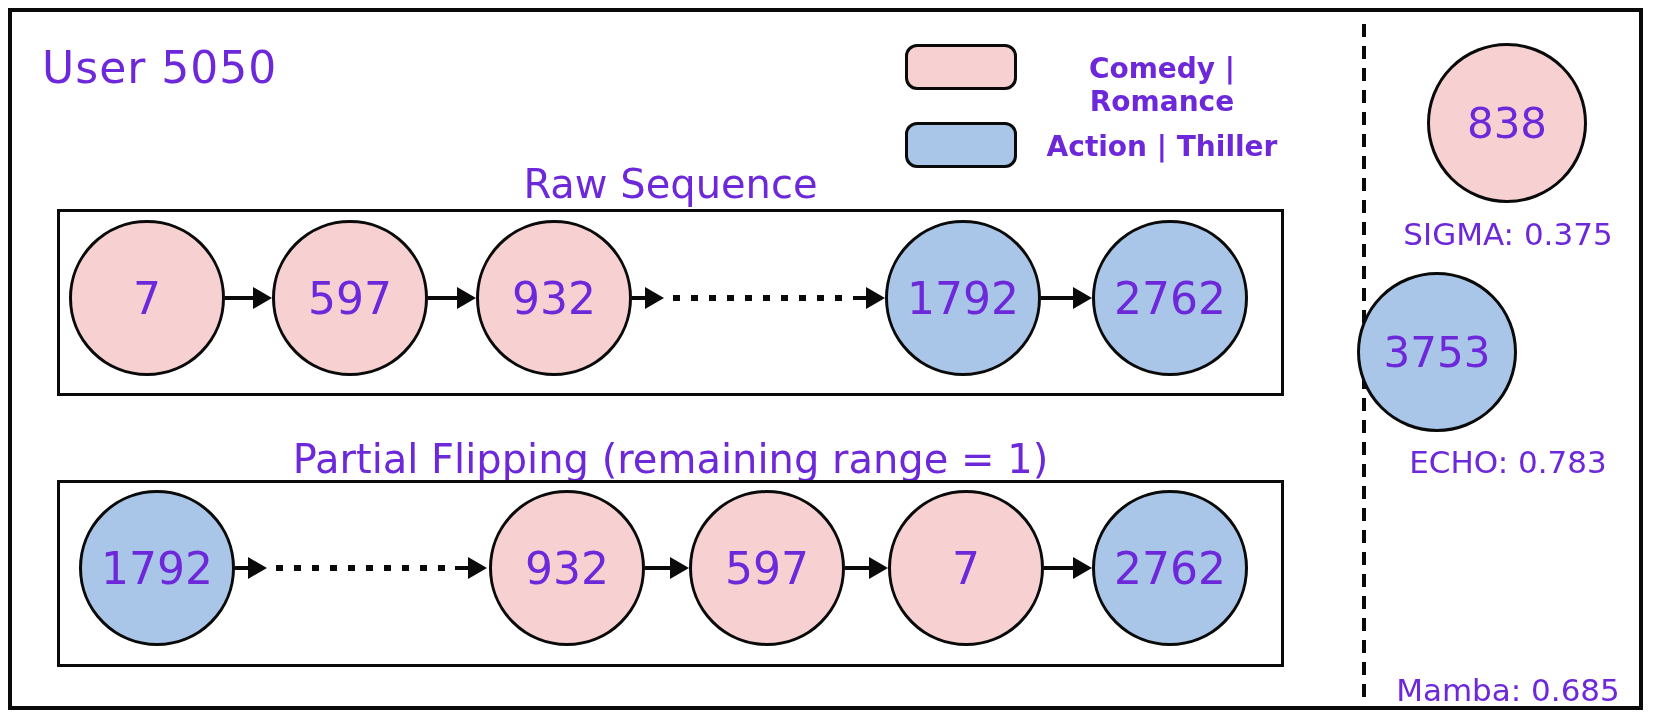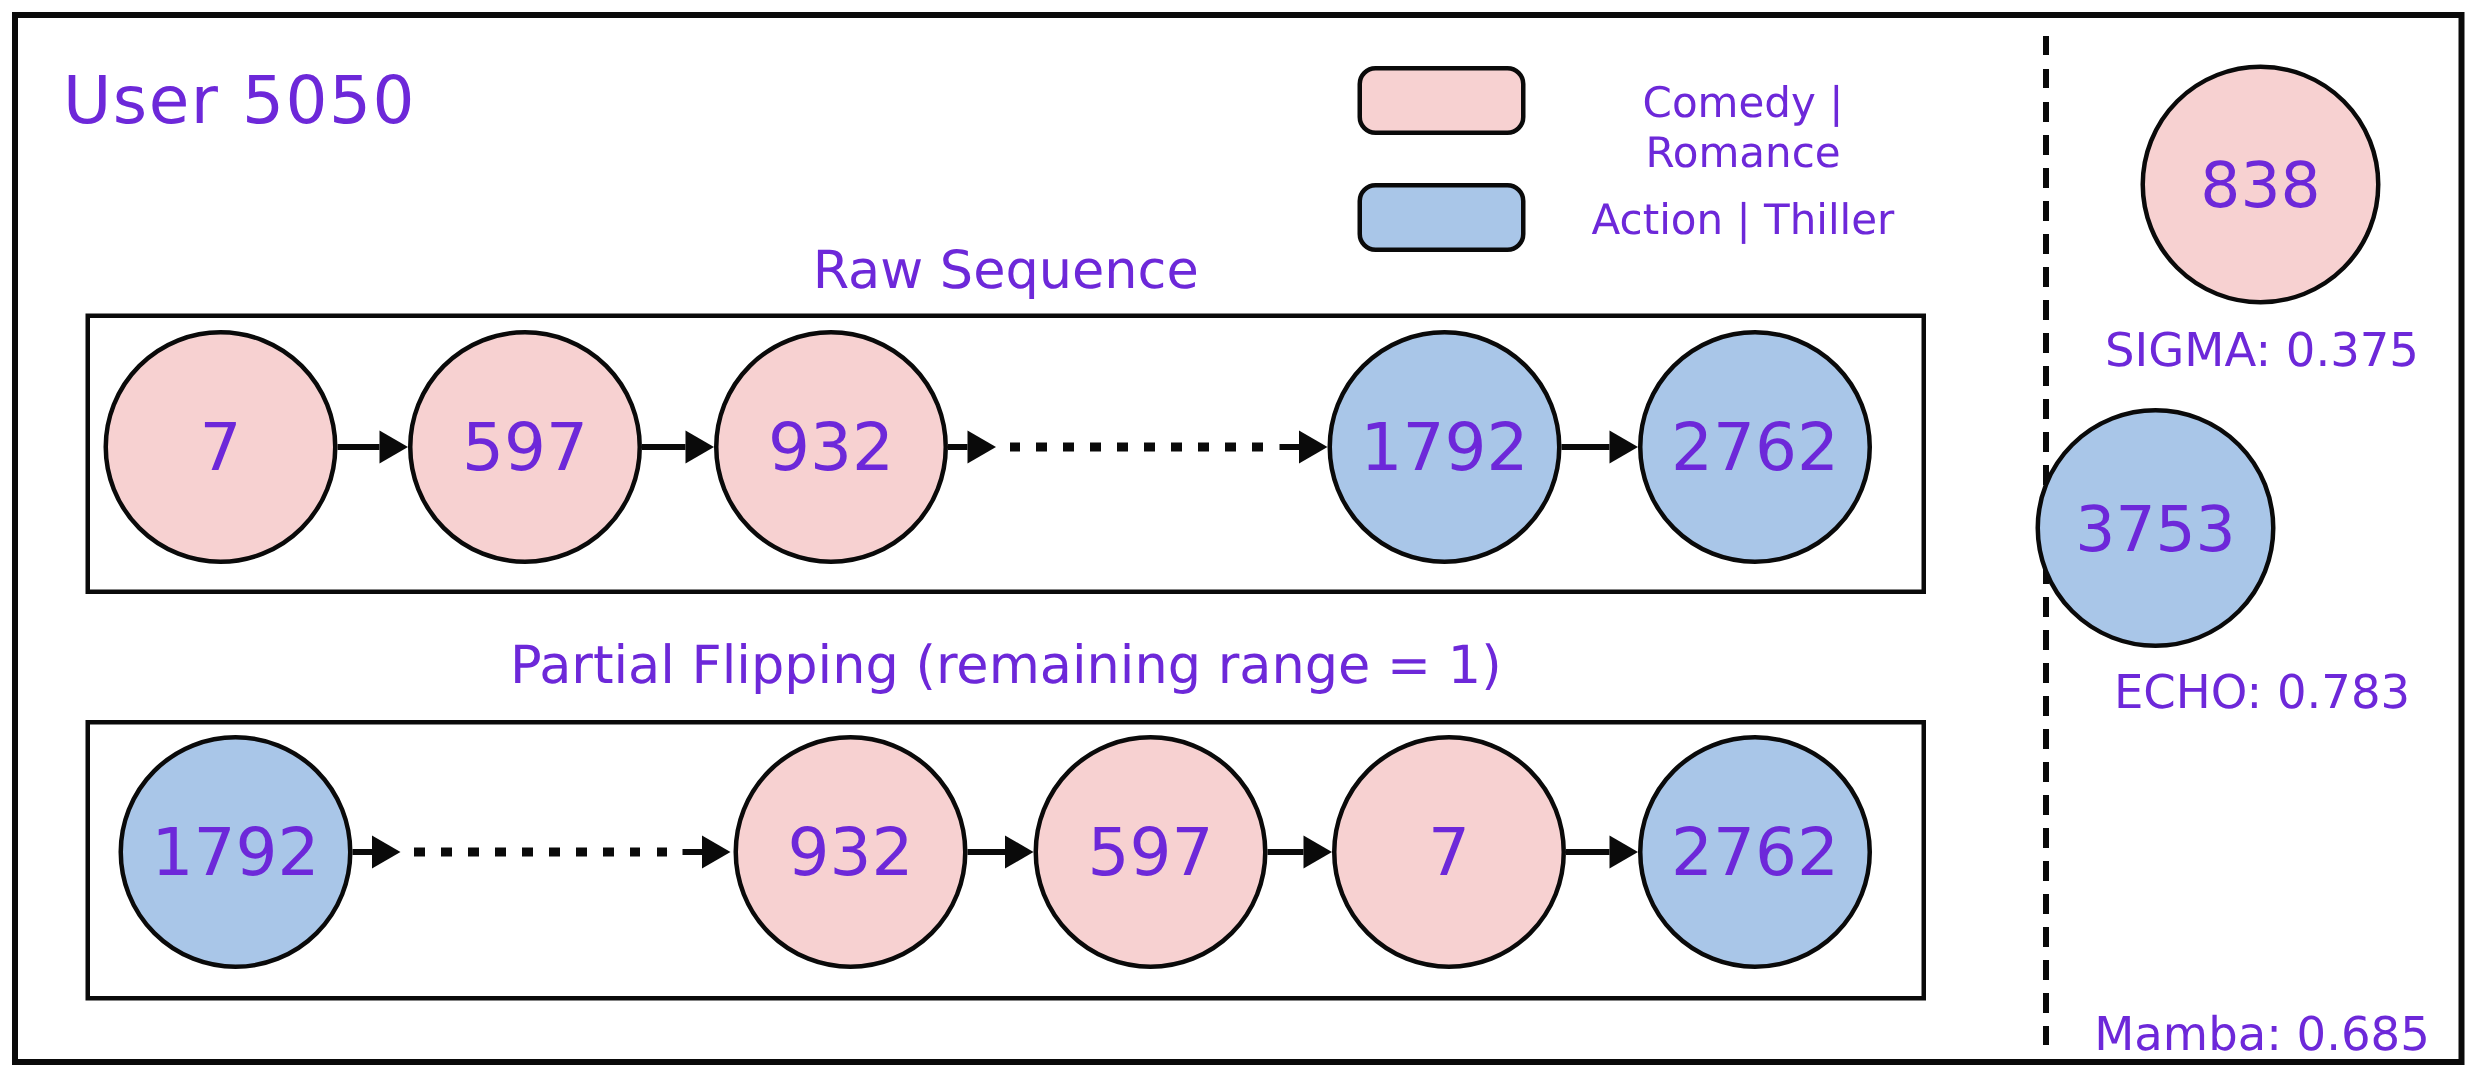--- a/index.html
+++ b/index.html
@@ -10,27 +10,27 @@
   .frame{
     position:absolute;left:8px;top:8px;width:1635px;height:702px;
     border:4px solid #0a0a0a;background:#fff;box-sizing:border-box;
   }
   .user-label{position:absolute;left:42px;top:42px;font-size:44px;letter-spacing:1px;}
   
   .swatch{
     position:absolute;width:112px;height:46px;border:3px solid #0a0a0a;border-radius:12px;
     box-sizing:border-box;
   }
-  .legend-label{position:absolute;left:1032px;width:260px;text-align:center;font-size:28px;}
+  .legend-label{position:absolute;left:1032px;width:260px;text-align:center;font-size:28px;font-weight:bold;}
   
   .seq-box{
     position:absolute;left:57px;width:1227px;height:187px;
     border:3px solid #0a0a0a;box-sizing:border-box;background:#fff;
   }
-  .section-title{position:absolute;left:57px;width:1227px;text-align:center;font-size:35px;}
+  .section-title{position:absolute;left:57px;width:1227px;text-align:center;font-size:40px;}
   
   .node{
     position:absolute;width:156px;height:156px;border:3.5px solid #0a0a0a;border-radius:50%;
     box-sizing:border-box;display:flex;align-items:center;justify-content:center;
     font-size:44px;background:#eee;
   }
   .node.big{width:160px;height:160px;font-size:42px;}
   
   .conn{position:absolute;height:22px;display:flex;align-items:center;}
   .conn .line{flex:1 1 auto;height:4px;background:#0a0a0a;}
@@ -89,21 +89,21 @@
       <div class="head"></div>
     <div class="dots"></div>
     <div class="stub"></div>
       <div class="head"></div>
   </div>
   <div class="conn" style="left:1041px;top:287px;width:51px;">
     <div class="line"></div>
       <div class="head"></div>
   </div>
 
-  <div class="section-title" style="top:424px;">Partial Flipping (remaining range = 1)</div>
+  <div class="section-title" style="top:436px;">Partial Flipping (remaining range = 1)</div>
 
   <div class="seq-box" style="top:480px;"></div>
 
   <div class="node" style="left: 79px; top: 490px; background: rgb(169, 198, 232);">1792</div>
   <div class="node" style="left: 489px; top: 490px; background: rgb(247, 209, 209);">932</div>
   <div class="node" style="left: 689px; top: 490px; background: rgb(247, 209, 209);">597</div>
   <div class="node" style="left: 888px; top: 490px; background: rgb(247, 209, 209);">7</div>
   <div class="node" style="left: 1092px; top: 490px; background: rgb(169, 198, 232);">2762</div>
 
   <div class="conn" style="left:235px;top:557px;width:252px;">

